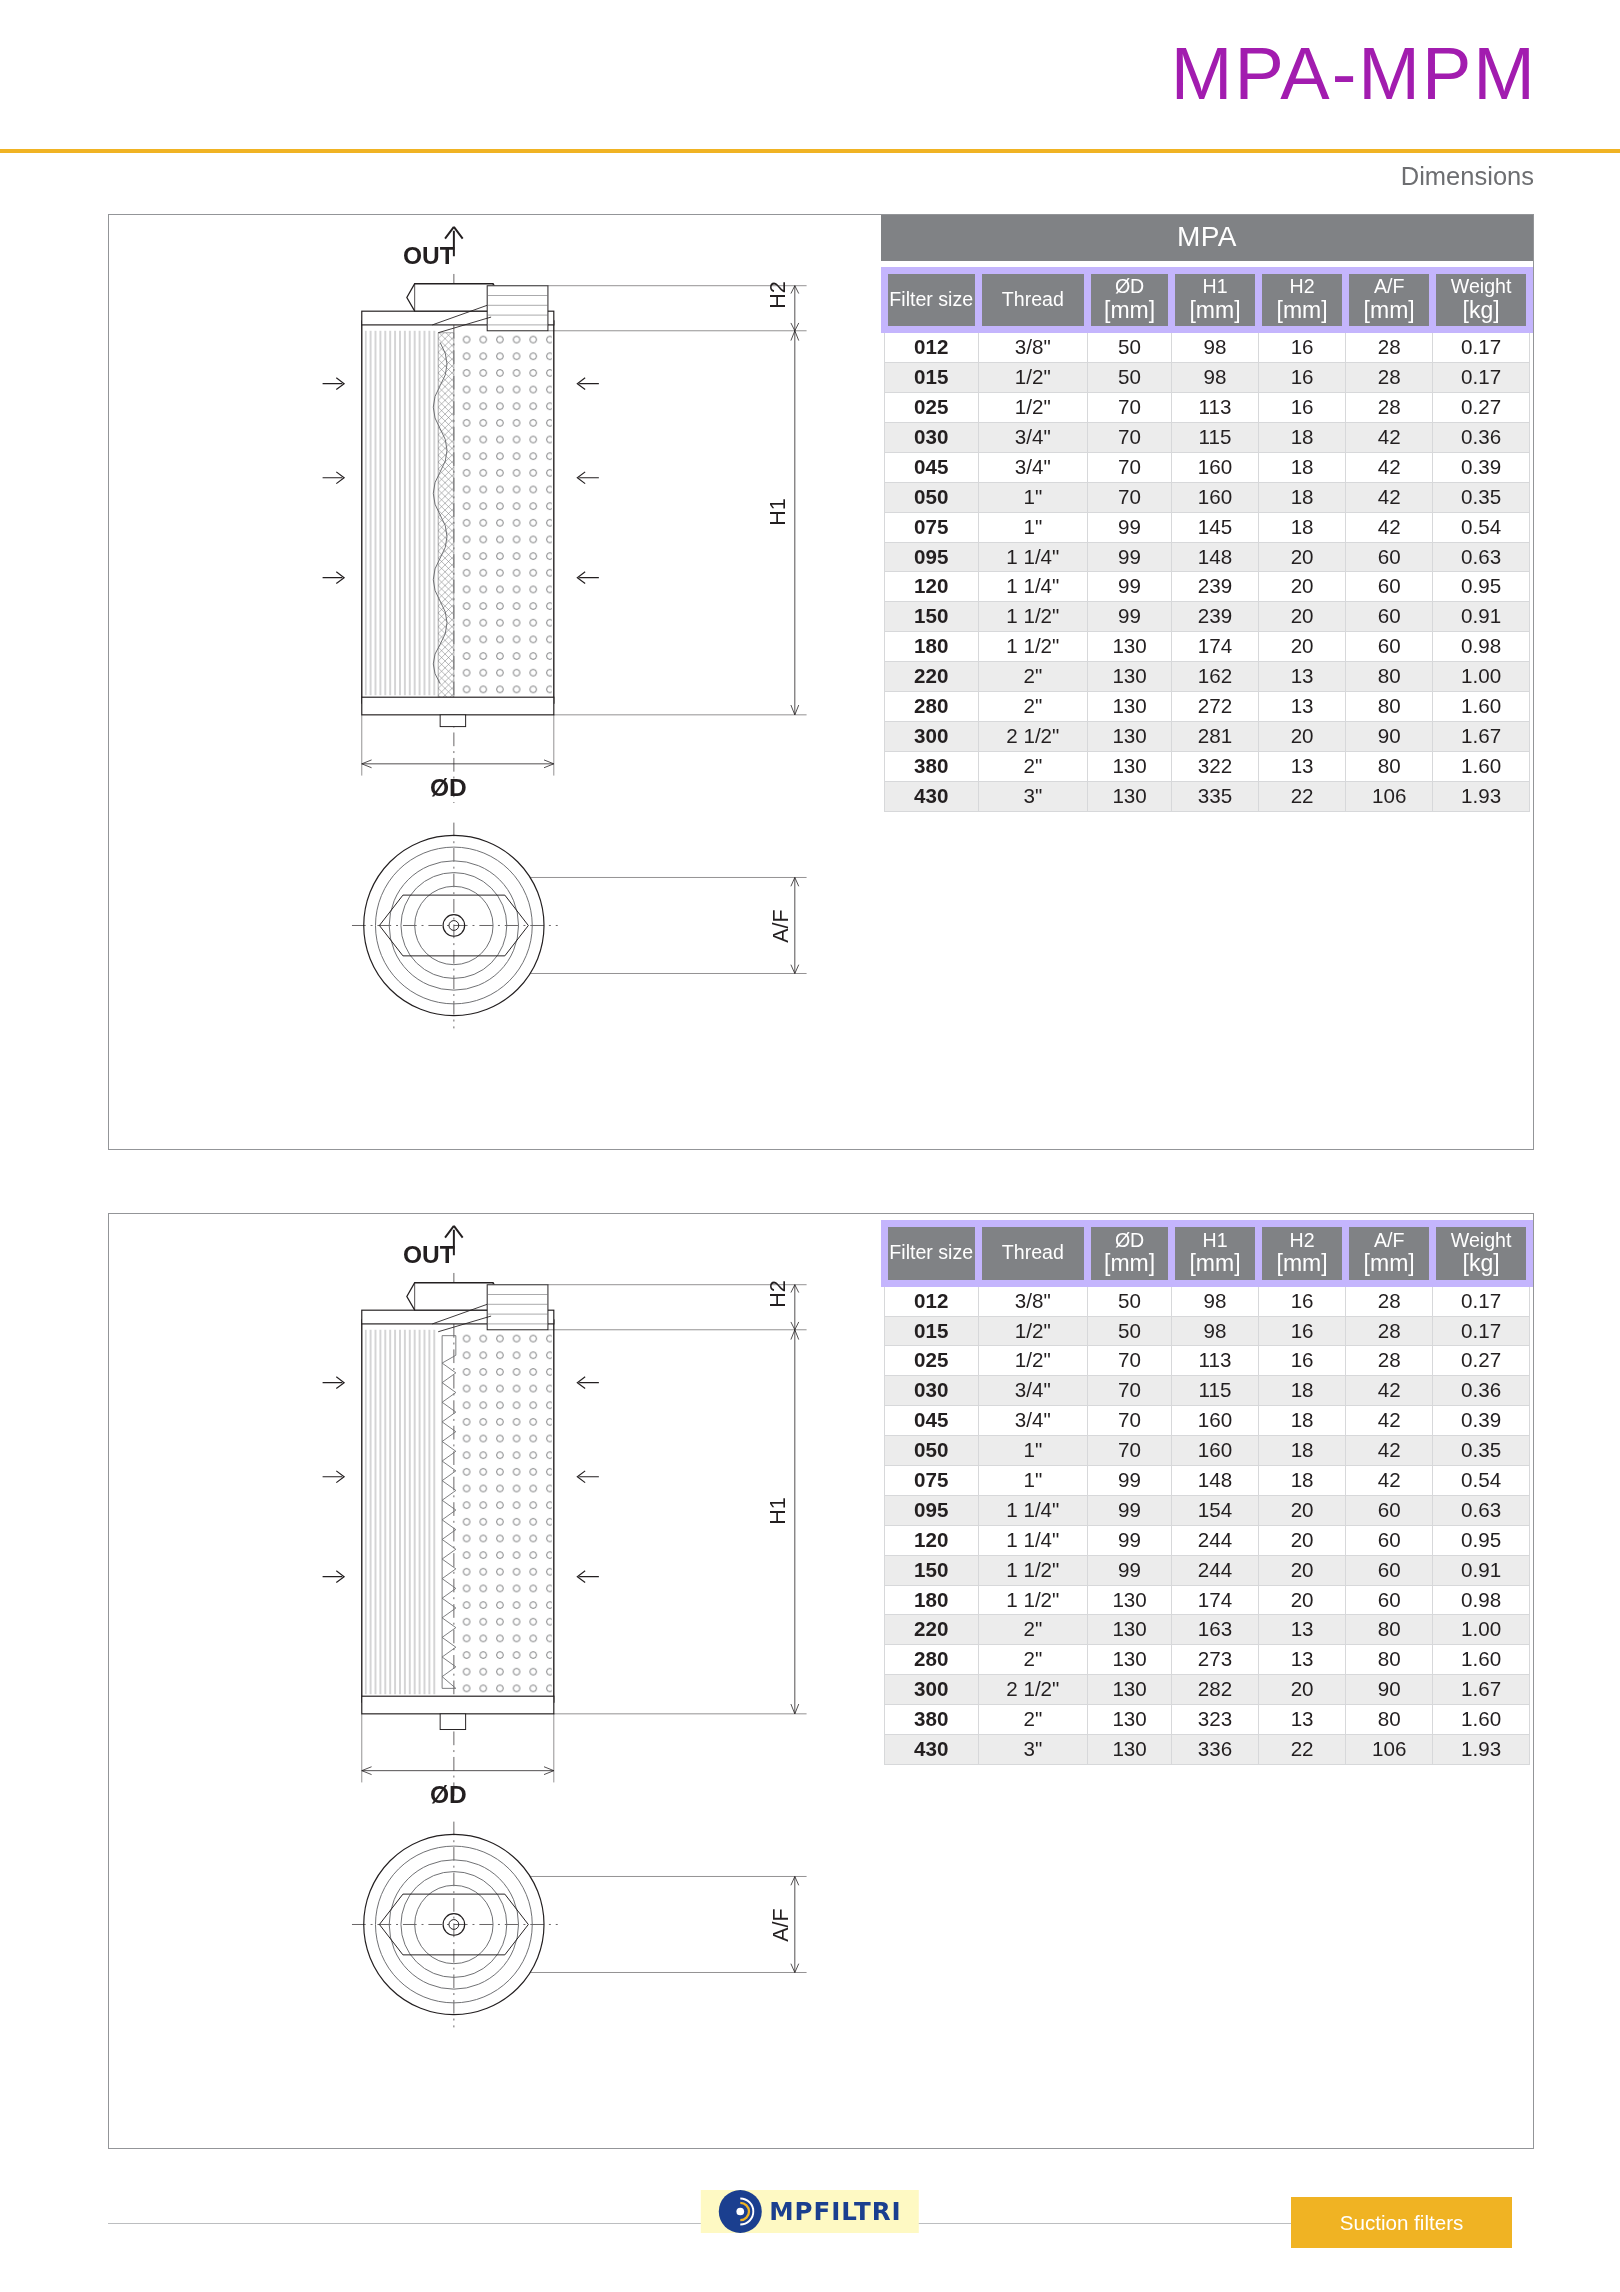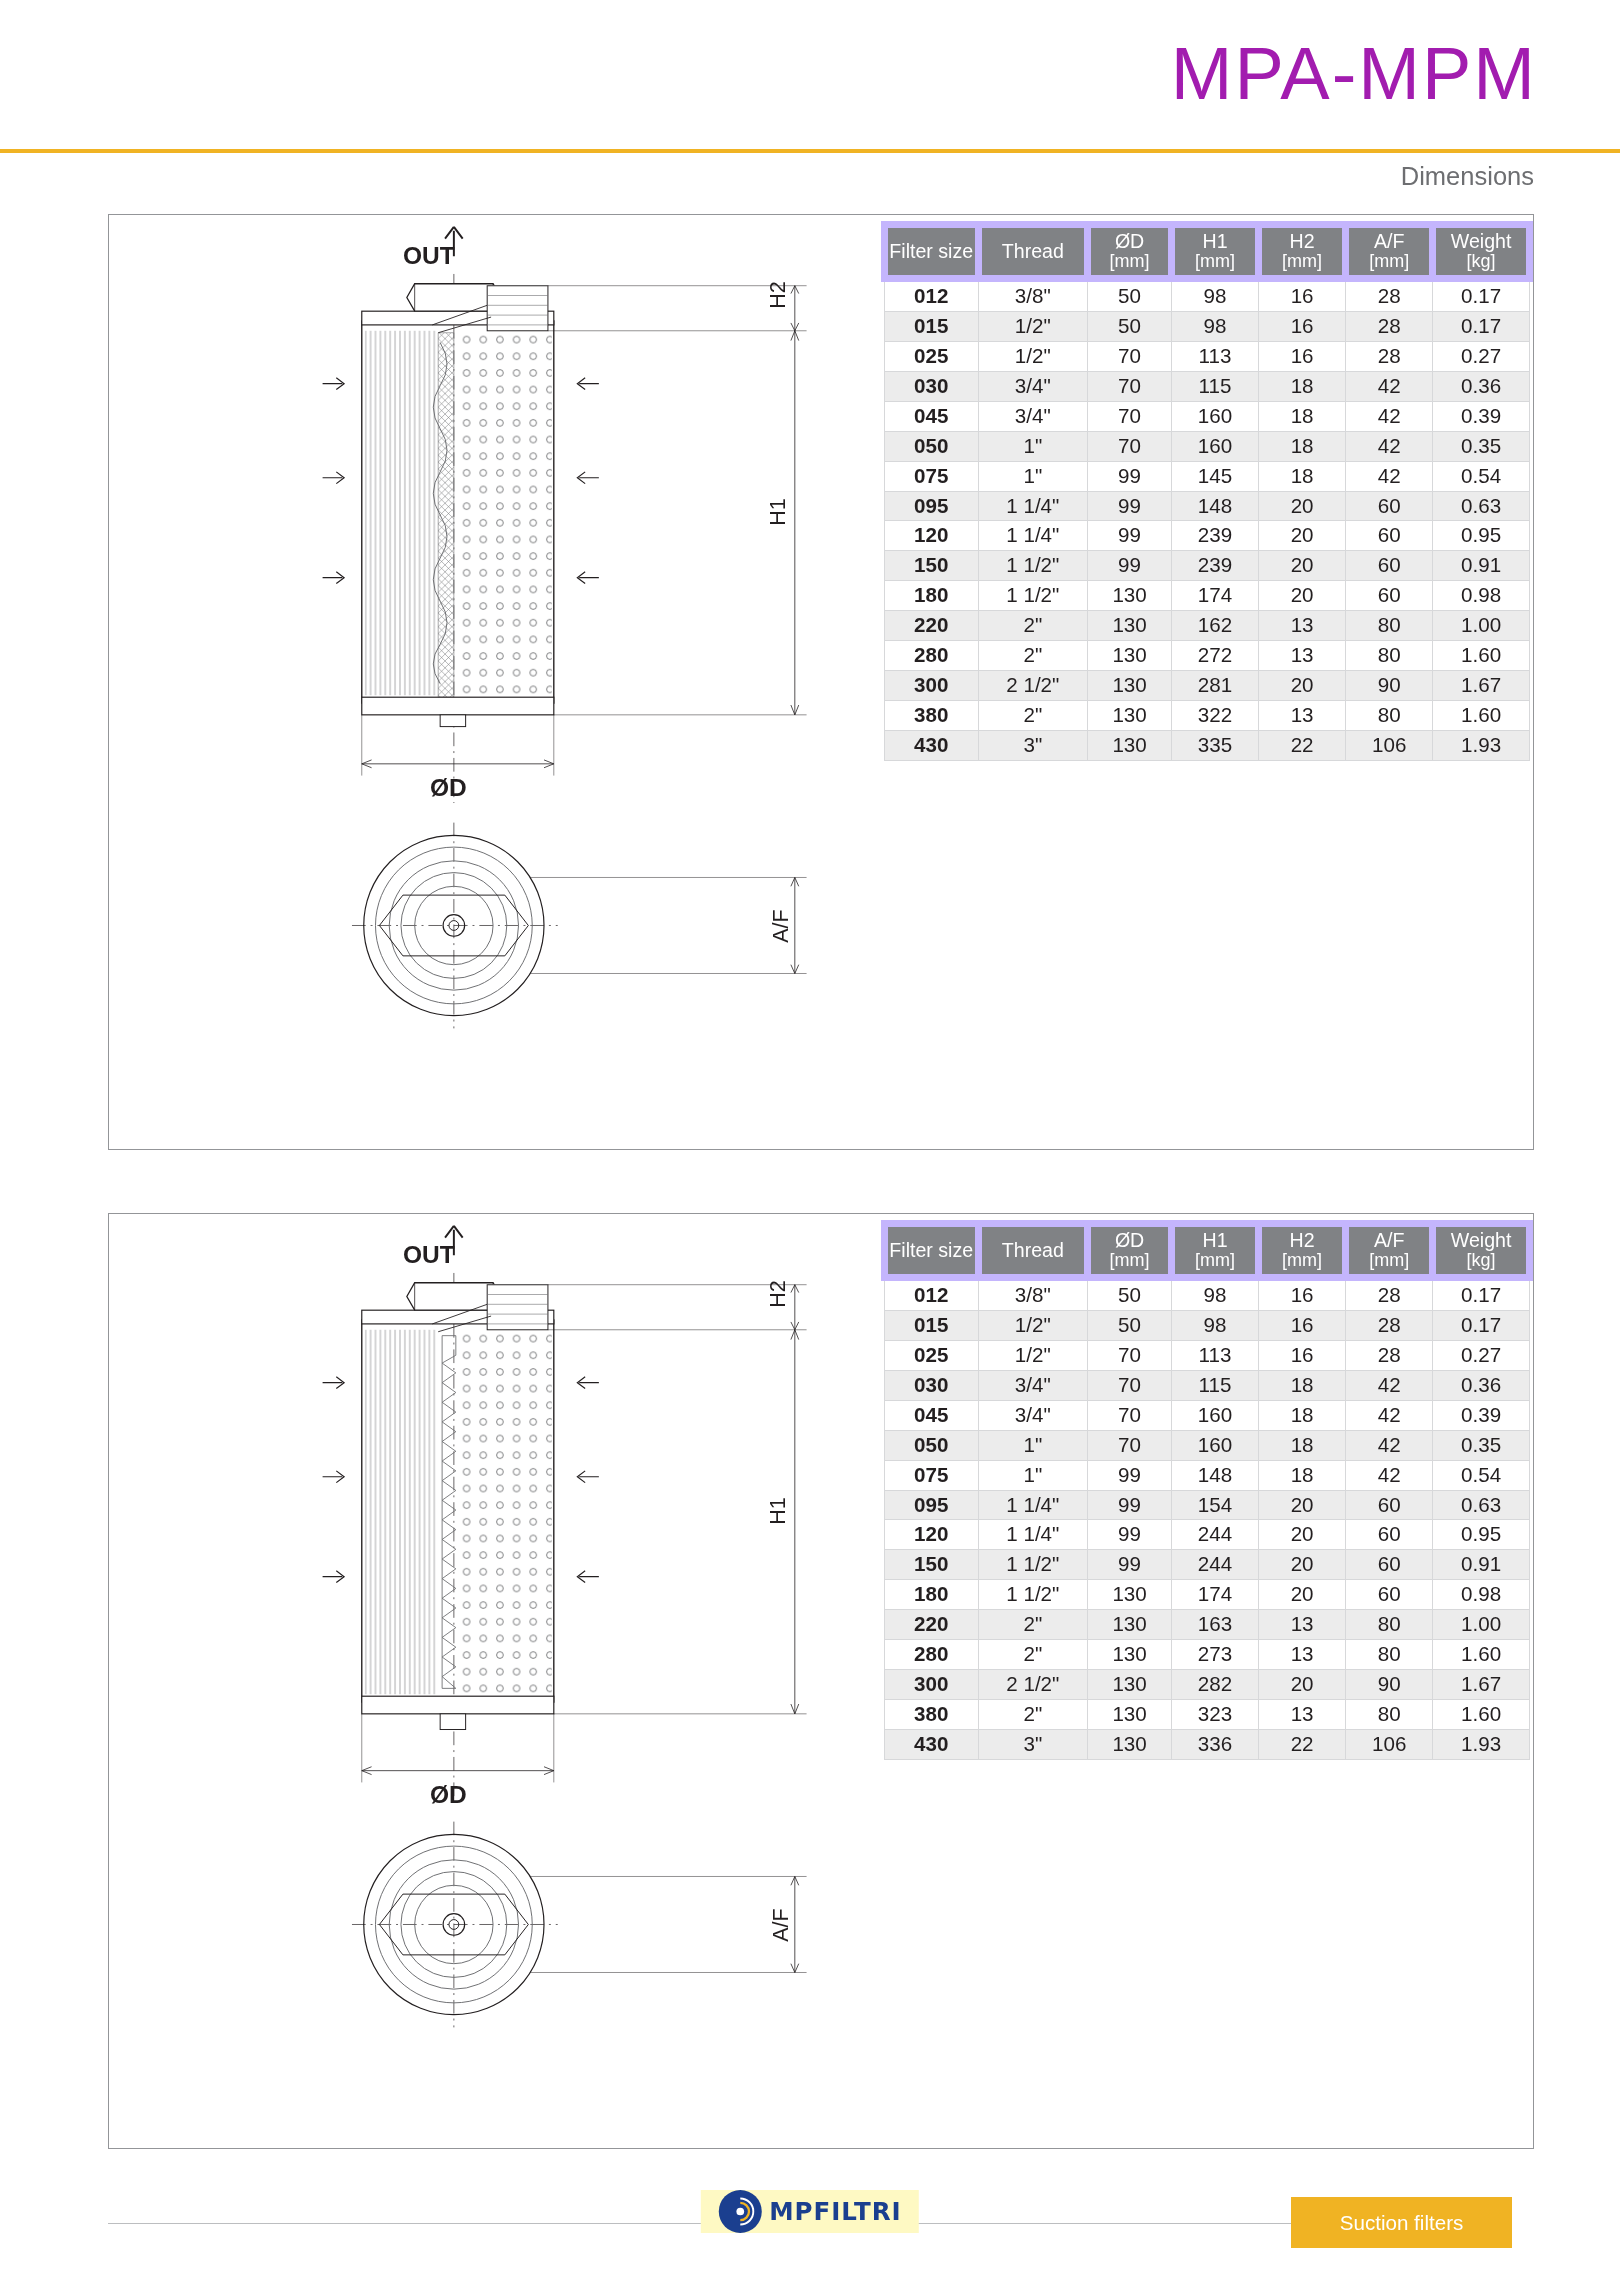--- a/index.html
+++ b/index.html
@@ -114,21 +114,21 @@
     background: #808285;
     color: #ffffff;
     font-size: 19.6px;
     font-weight: 400;
     padding: 2.9px 0 3.9px 0;
     border: 7px solid #c4b5fd;
     line-height: 1.08;
   }
   table.dims th .unit {
     display: block;
-    font-size: 18px;
+    font-size: 23px;
     font-weight: 400;
   }
   table.dims td {
     font-size: 20.6px;
     text-align: center;
     padding: 2px 0 2.9px 0;
     border: 1px solid #d7d8da;
     color: #231f20;
   }
   table.dims td.size {
@@ -310,20 +310,279 @@
       <line x1="700" y1="676" x2="700" y2="774" stroke="#231f20" stroke-width="0.8"></line>
       <path d="M700 676 l-4 9 M700 676 l4 9 M700 774 l-4 -9 M700 774 l4 -9" stroke="#231f20" stroke-width="0.8" fill="none"></path>
       <line x1="430" y1="676" x2="712" y2="676" stroke="#231f20" stroke-width="0.5"></line>
       <line x1="430" y1="774" x2="712" y2="774" stroke="#231f20" stroke-width="0.5"></line>
     </svg>
 
     <div class="lbl" style="left:294px; top:27.4px;">OUT</div>
     <div class="lbl lbl-small vert" style="left:655px; top:67px;">H2</div>
     <div class="lbl lbl-small vert" style="left:655px; top:284px;">H1</div>
     <div class="lbl" style="left:321px; top:559px;">ØD</div>
+    <div class="lbl lbl-small vert" style="left:655px; top:698px;">A/F</div>
+  </div>
+
+  <div class="table-wrap">
+    <div class="tbl-title">MPA</div>
+    <table class="dims">
+      <colgroup>
+        <col class="c0">
+          <col class="c1">
+          <col class="c2">
+          <col class="c3">
+          <col class="c4">
+          <col class="c5">
+          <col class="c6">
+      </colgroup>
+      <thead>
+        <tr>
+          <th><span>Filter size</span></th>
+          <th><span>Thread</span></th>
+          <th><span>ØD</span><span class="unit">[mm]</span></th>
+          <th><span>H1</span><span class="unit">[mm]</span></th>
+          <th><span>H2</span><span class="unit">[mm]</span></th>
+          <th><span>A/F</span><span class="unit">[mm]</span></th>
+          <th><span>Weight</span><span class="unit">[kg]</span></th>
+        </tr>
+      </thead>
+      <tbody>
+          <tr class="odd">
+            <td class="size">012</td>
+            <td>3/8"</td>
+            <td>50</td>
+            <td>98</td>
+            <td>16</td>
+            <td>28</td>
+            <td>0.17</td>
+          </tr>
+          <tr class="even">
+            <td class="size">015</td>
+            <td>1/2"</td>
+            <td>50</td>
+            <td>98</td>
+            <td>16</td>
+            <td>28</td>
+            <td>0.17</td>
+          </tr>
+          <tr class="odd">
+            <td class="size">025</td>
+            <td>1/2"</td>
+            <td>70</td>
+            <td>113</td>
+            <td>16</td>
+            <td>28</td>
+            <td>0.27</td>
+          </tr>
+          <tr class="even">
+            <td class="size">030</td>
+            <td>3/4"</td>
+            <td>70</td>
+            <td>115</td>
+            <td>18</td>
+            <td>42</td>
+            <td>0.36</td>
+          </tr>
+          <tr class="odd">
+            <td class="size">045</td>
+            <td>3/4"</td>
+            <td>70</td>
+            <td>160</td>
+            <td>18</td>
+            <td>42</td>
+            <td>0.39</td>
+          </tr>
+          <tr class="even">
+            <td class="size">050</td>
+            <td>1"</td>
+            <td>70</td>
+            <td>160</td>
+            <td>18</td>
+            <td>42</td>
+            <td>0.35</td>
+          </tr>
+          <tr class="odd">
+            <td class="size">075</td>
+            <td>1"</td>
+            <td>99</td>
+            <td>145</td>
+            <td>18</td>
+            <td>42</td>
+            <td>0.54</td>
+          </tr>
+          <tr class="even">
+            <td class="size">095</td>
+            <td>1 1/4"</td>
+            <td>99</td>
+            <td>148</td>
+            <td>20</td>
+            <td>60</td>
+            <td>0.63</td>
+          </tr>
+          <tr class="odd">
+            <td class="size">120</td>
+            <td>1 1/4"</td>
+            <td>99</td>
+            <td>239</td>
+            <td>20</td>
+            <td>60</td>
+            <td>0.95</td>
+          </tr>
+          <tr class="even">
+            <td class="size">150</td>
+            <td>1 1/2"</td>
+            <td>99</td>
+            <td>239</td>
+            <td>20</td>
+            <td>60</td>
+            <td>0.91</td>
+          </tr>
+          <tr class="odd">
+            <td class="size">180</td>
+            <td>1 1/2"</td>
+            <td>130</td>
+            <td>174</td>
+            <td>20</td>
+            <td>60</td>
+            <td>0.98</td>
+          </tr>
+          <tr class="even">
+            <td class="size">220</td>
+            <td>2"</td>
+            <td>130</td>
+            <td>162</td>
+            <td>13</td>
+            <td>80</td>
+            <td>1.00</td>
+          </tr>
+          <tr class="odd">
+            <td class="size">280</td>
+            <td>2"</td>
+            <td>130</td>
+            <td>272</td>
+            <td>13</td>
+            <td>80</td>
+            <td>1.60</td>
+          </tr>
+          <tr class="even">
+            <td class="size">300</td>
+            <td>2 1/2"</td>
+            <td>130</td>
+            <td>281</td>
+            <td>20</td>
+            <td>90</td>
+            <td>1.67</td>
+          </tr>
+          <tr class="odd">
+            <td class="size">380</td>
+            <td>2"</td>
+            <td>130</td>
+            <td>322</td>
+            <td>13</td>
+            <td>80</td>
+            <td>1.60</td>
+          </tr>
+          <tr class="even">
+            <td class="size">430</td>
+            <td>3"</td>
+            <td>130</td>
+            <td>335</td>
+            <td>22</td>
+            <td>106</td>
+            <td>1.93</td>
+          </tr>
+        </tbody>
+    </table>
+  </div>
+</div>
+
+<div class="panel" id="panel-mpm">
+
+  <div class="drawing">
+    <svg class="tech" viewBox="0 0 790 955" xmlns="http://www.w3.org/2000/svg">
+      <defs>
+        <pattern id="vlines-m" width="5" height="5" patternUnits="userSpaceOnUse">
+          <path d="M2 0 L2 5" stroke="#6d6e71" stroke-width="0.6"></path>
+        </pattern>
+        <pattern id="dots-m" width="17" height="17" patternUnits="userSpaceOnUse">
+          <circle cx="8" cy="8" r="3.4" fill="none" stroke="#6d6e71" stroke-width="0.9"></circle>
+        </pattern>
+      </defs>
+
+      <line x1="352" y1="60" x2="352" y2="600" stroke="#231f20" stroke-width="0.7" stroke-dasharray="14,5,2,5"></line>
+
+      <rect x="258" y="108" width="196" height="390" fill="none" stroke="#231f20" stroke-width="1.4"></rect>
+      <rect x="261" y="118" width="74" height="372" fill="url(#vlines-m)" stroke="none"></rect>
+      <rect x="356" y="118" width="96" height="372" fill="url(#dots-m)" stroke="none"></rect>
+
+      <path d="M340 124 l14 0 l0 20 l-14 8 l14 10 l-14 10 l14 10 l-14 10 l14 10 l-14 10 l14 10 l-14 10 l14 10 l-14 10
+               l14 10 l-14 10 l14 10 l-14 10 l14 10 l-14 10 l14 10 l-14 10 l14 10 l-14 10 l14 10 l-14 10 l14 10 l-14 10
+               l14 10 l-14 10 l14 10 l-14 10 l14 10 l-14 10 l14 10 l-14 10 l14 12 l-14 0 Z" fill="none" stroke="#6d6e71" stroke-width="0.9"></path>
+
+      <rect x="258" y="98" width="196" height="14" fill="#ffffff" stroke="#231f20" stroke-width="1.2"></rect>
+      <path d="M312 70 L392 70 L400 84 L392 98 L312 98 L304 84 Z" fill="#ffffff" stroke="#231f20" stroke-width="1.3"></path>
+      <line x1="312" y1="70" x2="312" y2="98" stroke="#231f20" stroke-width="0.8"></line>
+      <line x1="392" y1="70" x2="392" y2="98" stroke="#231f20" stroke-width="0.8"></line>
+      <rect x="386" y="72" width="62" height="46" fill="#ffffff" stroke="#231f20" stroke-width="1"></rect>
+      <path d="M386 72 L448 72 M386 82 L448 82 M386 92 L448 92 M386 102 L448 102 M386 112 L448 112" stroke="#6d6e71" stroke-width="0.6"></path>
+      <path d="M330 112 L386 92" stroke="#231f20" stroke-width="0.9"></path>
+      <path d="M336 120 L390 104" stroke="#231f20" stroke-width="0.9"></path>
+
+      <rect x="258" y="492" width="196" height="18" fill="#ffffff" stroke="#231f20" stroke-width="1.2"></rect>
+      <rect x="338" y="510" width="26" height="16" fill="#ffffff" stroke="#231f20" stroke-width="1"></rect>
+
+      <g stroke="#231f20" stroke-width="1.2" fill="none">
+        <path d="M218 172 h20 M232 166 l8 6 l-8 6"></path>
+        <path d="M218 268 h20 M232 262 l8 6 l-8 6"></path>
+        <path d="M218 370 h20 M232 364 l8 6 l-8 6"></path>
+      </g>
+      <g stroke="#231f20" stroke-width="1.2" fill="none">
+        <path d="M500 172 h-20 M486 166 l-8 6 l8 6"></path>
+        <path d="M500 268 h-20 M486 262 l-8 6 l8 6"></path>
+        <path d="M500 370 h-20 M486 364 l-8 6 l8 6"></path>
+      </g>
+
+      <path d="M352 42 l0 -26 M352 12 l-9 12 M352 12 l9 12" stroke="#231f20" stroke-width="2" fill="none"></path>
+
+      <line x1="700" y1="72" x2="700" y2="118" stroke="#231f20" stroke-width="0.8"></line>
+      <path d="M700 72 l-4 8 M700 72 l4 8 M700 118 l-4 -8 M700 118 l4 -8" stroke="#231f20" stroke-width="0.8" fill="none"></path>
+      <line x1="448" y1="72" x2="712" y2="72" stroke="#231f20" stroke-width="0.5"></line>
+      <line x1="448" y1="118" x2="712" y2="118" stroke="#231f20" stroke-width="0.5"></line>
+
+      <line x1="700" y1="118" x2="700" y2="510" stroke="#231f20" stroke-width="0.8"></line>
+      <path d="M700 118 l-4 10 M700 118 l4 10 M700 510 l-4 -10 M700 510 l4 -10" stroke="#231f20" stroke-width="0.8" fill="none"></path>
+      <line x1="454" y1="510" x2="712" y2="510" stroke="#231f20" stroke-width="0.5"></line>
+
+      <line x1="258" y1="568" x2="454" y2="568" stroke="#231f20" stroke-width="0.8"></line>
+      <path d="M258 568 l10 -4 M258 568 l10 4 M454 568 l-10 -4 M454 568 l-10 4" stroke="#231f20" stroke-width="0.8" fill="none"></path>
+      <line x1="258" y1="510" x2="258" y2="580" stroke="#231f20" stroke-width="0.5"></line>
+      <line x1="454" y1="510" x2="454" y2="580" stroke="#231f20" stroke-width="0.5"></line>
+
+      <line x1="352" y1="620" x2="352" y2="830" stroke="#231f20" stroke-width="0.7" stroke-dasharray="14,5,2,5"></line>
+      <line x1="248" y1="725" x2="458" y2="725" stroke="#231f20" stroke-width="0.7" stroke-dasharray="14,5,2,5"></line>
+      <circle cx="352" cy="725" r="92" fill="none" stroke="#231f20" stroke-width="1.2"></circle>
+      <circle cx="352" cy="725" r="80" fill="none" stroke="#6d6e71" stroke-width="1"></circle>
+      <circle cx="352" cy="725" r="66" fill="none" stroke="#6d6e71" stroke-width="1"></circle>
+      <circle cx="352" cy="725" r="54" fill="none" stroke="#6d6e71" stroke-width="1"></circle>
+      <circle cx="352" cy="725" r="40" fill="none" stroke="#6d6e71" stroke-width="1"></circle>
+      <circle cx="352" cy="725" r="11" fill="none" stroke="#231f20" stroke-width="1.2"></circle>
+      <circle cx="352" cy="725" r="5" fill="none" stroke="#231f20" stroke-width="1"></circle>
+      <path d="M300 694 L404 694 L428 725 L404 756 L300 756 L276 725 Z" fill="none" stroke="#231f20" stroke-width="1"></path>
+
+      <line x1="700" y1="676" x2="700" y2="774" stroke="#231f20" stroke-width="0.8"></line>
+      <path d="M700 676 l-4 9 M700 676 l4 9 M700 774 l-4 -9 M700 774 l4 -9" stroke="#231f20" stroke-width="0.8" fill="none"></path>
+      <line x1="430" y1="676" x2="712" y2="676" stroke="#231f20" stroke-width="0.5"></line>
+      <line x1="430" y1="774" x2="712" y2="774" stroke="#231f20" stroke-width="0.5"></line>
+    </svg>
+
+    <div class="lbl" style="left:294px; top:27.4px;">OUT</div>
+    <div class="lbl lbl-small vert" style="left:655px; top:67px;">H2</div>
+    <div class="lbl lbl-small vert" style="left:655px; top:284px;">H1</div>
+    <div class="lbl" style="left:321px; top:567px;">ØD</div>
     <div class="lbl lbl-small vert" style="left:655px; top:698px;">A/F</div>
   </div>
 
   <div class="table-wrap">
     <table class="dims">
       <colgroup>
         <col class="c0">
           <col class="c1">
           <col class="c2">
           <col class="c3">
@@ -394,278 +653,20 @@
             <td>70</td>
             <td>160</td>
             <td>18</td>
             <td>42</td>
             <td>0.35</td>
           </tr>
           <tr class="odd">
             <td class="size">075</td>
             <td>1"</td>
             <td>99</td>
-            <td>145</td>
-            <td>18</td>
-            <td>42</td>
-            <td>0.54</td>
-          </tr>
-          <tr class="even">
-            <td class="size">095</td>
-            <td>1 1/4"</td>
-            <td>99</td>
-            <td>148</td>
-            <td>20</td>
-            <td>60</td>
-            <td>0.63</td>
-          </tr>
-          <tr class="odd">
-            <td class="size">120</td>
-            <td>1 1/4"</td>
-            <td>99</td>
-            <td>239</td>
-            <td>20</td>
-            <td>60</td>
-            <td>0.95</td>
-          </tr>
-          <tr class="even">
-            <td class="size">150</td>
-            <td>1 1/2"</td>
-            <td>99</td>
-            <td>239</td>
-            <td>20</td>
-            <td>60</td>
-            <td>0.91</td>
-          </tr>
-          <tr class="odd">
-            <td class="size">180</td>
-            <td>1 1/2"</td>
-            <td>130</td>
-            <td>174</td>
-            <td>20</td>
-            <td>60</td>
-            <td>0.98</td>
-          </tr>
-          <tr class="even">
-            <td class="size">220</td>
-            <td>2"</td>
-            <td>130</td>
-            <td>162</td>
-            <td>13</td>
-            <td>80</td>
-            <td>1.00</td>
-          </tr>
-          <tr class="odd">
-            <td class="size">280</td>
-            <td>2"</td>
-            <td>130</td>
-            <td>272</td>
-            <td>13</td>
-            <td>80</td>
-            <td>1.60</td>
-          </tr>
-          <tr class="even">
-            <td class="size">300</td>
-            <td>2 1/2"</td>
-            <td>130</td>
-            <td>281</td>
-            <td>20</td>
-            <td>90</td>
-            <td>1.67</td>
-          </tr>
-          <tr class="odd">
-            <td class="size">380</td>
-            <td>2"</td>
-            <td>130</td>
-            <td>322</td>
-            <td>13</td>
-            <td>80</td>
-            <td>1.60</td>
-          </tr>
-          <tr class="even">
-            <td class="size">430</td>
-            <td>3"</td>
-            <td>130</td>
-            <td>335</td>
-            <td>22</td>
-            <td>106</td>
-            <td>1.93</td>
-          </tr>
-        </tbody>
-    </table>
-  </div>
-</div>
-
-<div class="panel" id="panel-mpm">
-
-  <div class="drawing">
-    <svg class="tech" viewBox="0 0 790 955" xmlns="http://www.w3.org/2000/svg">
-      <defs>
-        <pattern id="vlines-m" width="5" height="5" patternUnits="userSpaceOnUse">
-          <path d="M2 0 L2 5" stroke="#6d6e71" stroke-width="0.6"></path>
-        </pattern>
-        <pattern id="dots-m" width="17" height="17" patternUnits="userSpaceOnUse">
-          <circle cx="8" cy="8" r="3.4" fill="none" stroke="#6d6e71" stroke-width="0.9"></circle>
-        </pattern>
-      </defs>
-
-      <line x1="352" y1="60" x2="352" y2="600" stroke="#231f20" stroke-width="0.7" stroke-dasharray="14,5,2,5"></line>
-
-      <rect x="258" y="108" width="196" height="390" fill="none" stroke="#231f20" stroke-width="1.4"></rect>
-      <rect x="261" y="118" width="74" height="372" fill="url(#vlines-m)" stroke="none"></rect>
-      <rect x="356" y="118" width="96" height="372" fill="url(#dots-m)" stroke="none"></rect>
-
-      <path d="M340 124 l14 0 l0 20 l-14 8 l14 10 l-14 10 l14 10 l-14 10 l14 10 l-14 10 l14 10 l-14 10 l14 10 l-14 10
-               l14 10 l-14 10 l14 10 l-14 10 l14 10 l-14 10 l14 10 l-14 10 l14 10 l-14 10 l14 10 l-14 10 l14 10 l-14 10
-               l14 10 l-14 10 l14 10 l-14 10 l14 10 l-14 10 l14 10 l-14 10 l14 12 l-14 0 Z" fill="none" stroke="#6d6e71" stroke-width="0.9"></path>
-
-      <rect x="258" y="98" width="196" height="14" fill="#ffffff" stroke="#231f20" stroke-width="1.2"></rect>
-      <path d="M312 70 L392 70 L400 84 L392 98 L312 98 L304 84 Z" fill="#ffffff" stroke="#231f20" stroke-width="1.3"></path>
-      <line x1="312" y1="70" x2="312" y2="98" stroke="#231f20" stroke-width="0.8"></line>
-      <line x1="392" y1="70" x2="392" y2="98" stroke="#231f20" stroke-width="0.8"></line>
-      <rect x="386" y="72" width="62" height="46" fill="#ffffff" stroke="#231f20" stroke-width="1"></rect>
-      <path d="M386 72 L448 72 M386 82 L448 82 M386 92 L448 92 M386 102 L448 102 M386 112 L448 112" stroke="#6d6e71" stroke-width="0.6"></path>
-      <path d="M330 112 L386 92" stroke="#231f20" stroke-width="0.9"></path>
-      <path d="M336 120 L390 104" stroke="#231f20" stroke-width="0.9"></path>
-
-      <rect x="258" y="492" width="196" height="18" fill="#ffffff" stroke="#231f20" stroke-width="1.2"></rect>
-      <rect x="338" y="510" width="26" height="16" fill="#ffffff" stroke="#231f20" stroke-width="1"></rect>
-
-      <g stroke="#231f20" stroke-width="1.2" fill="none">
-        <path d="M218 172 h20 M232 166 l8 6 l-8 6"></path>
-        <path d="M218 268 h20 M232 262 l8 6 l-8 6"></path>
-        <path d="M218 370 h20 M232 364 l8 6 l-8 6"></path>
-      </g>
-      <g stroke="#231f20" stroke-width="1.2" fill="none">
-        <path d="M500 172 h-20 M486 166 l-8 6 l8 6"></path>
-        <path d="M500 268 h-20 M486 262 l-8 6 l8 6"></path>
-        <path d="M500 370 h-20 M486 364 l-8 6 l8 6"></path>
-      </g>
-
-      <path d="M352 42 l0 -26 M352 12 l-9 12 M352 12 l9 12" stroke="#231f20" stroke-width="2" fill="none"></path>
-
-      <line x1="700" y1="72" x2="700" y2="118" stroke="#231f20" stroke-width="0.8"></line>
-      <path d="M700 72 l-4 8 M700 72 l4 8 M700 118 l-4 -8 M700 118 l4 -8" stroke="#231f20" stroke-width="0.8" fill="none"></path>
-      <line x1="448" y1="72" x2="712" y2="72" stroke="#231f20" stroke-width="0.5"></line>
-      <line x1="448" y1="118" x2="712" y2="118" stroke="#231f20" stroke-width="0.5"></line>
-
-      <line x1="700" y1="118" x2="700" y2="510" stroke="#231f20" stroke-width="0.8"></line>
-      <path d="M700 118 l-4 10 M700 118 l4 10 M700 510 l-4 -10 M700 510 l4 -10" stroke="#231f20" stroke-width="0.8" fill="none"></path>
-      <line x1="454" y1="510" x2="712" y2="510" stroke="#231f20" stroke-width="0.5"></line>
-
-      <line x1="258" y1="568" x2="454" y2="568" stroke="#231f20" stroke-width="0.8"></line>
-      <path d="M258 568 l10 -4 M258 568 l10 4 M454 568 l-10 -4 M454 568 l-10 4" stroke="#231f20" stroke-width="0.8" fill="none"></path>
-      <line x1="258" y1="510" x2="258" y2="580" stroke="#231f20" stroke-width="0.5"></line>
-      <line x1="454" y1="510" x2="454" y2="580" stroke="#231f20" stroke-width="0.5"></line>
-
-      <line x1="352" y1="620" x2="352" y2="830" stroke="#231f20" stroke-width="0.7" stroke-dasharray="14,5,2,5"></line>
-      <line x1="248" y1="725" x2="458" y2="725" stroke="#231f20" stroke-width="0.7" stroke-dasharray="14,5,2,5"></line>
-      <circle cx="352" cy="725" r="92" fill="none" stroke="#231f20" stroke-width="1.2"></circle>
-      <circle cx="352" cy="725" r="80" fill="none" stroke="#6d6e71" stroke-width="1"></circle>
-      <circle cx="352" cy="725" r="66" fill="none" stroke="#6d6e71" stroke-width="1"></circle>
-      <circle cx="352" cy="725" r="54" fill="none" stroke="#6d6e71" stroke-width="1"></circle>
-      <circle cx="352" cy="725" r="40" fill="none" stroke="#6d6e71" stroke-width="1"></circle>
-      <circle cx="352" cy="725" r="11" fill="none" stroke="#231f20" stroke-width="1.2"></circle>
-      <circle cx="352" cy="725" r="5" fill="none" stroke="#231f20" stroke-width="1"></circle>
-      <path d="M300 694 L404 694 L428 725 L404 756 L300 756 L276 725 Z" fill="none" stroke="#231f20" stroke-width="1"></path>
-
-      <line x1="700" y1="676" x2="700" y2="774" stroke="#231f20" stroke-width="0.8"></line>
-      <path d="M700 676 l-4 9 M700 676 l4 9 M700 774 l-4 -9 M700 774 l4 -9" stroke="#231f20" stroke-width="0.8" fill="none"></path>
-      <line x1="430" y1="676" x2="712" y2="676" stroke="#231f20" stroke-width="0.5"></line>
-      <line x1="430" y1="774" x2="712" y2="774" stroke="#231f20" stroke-width="0.5"></line>
-    </svg>
-
-    <div class="lbl" style="left:294px; top:27.4px;">OUT</div>
-    <div class="lbl lbl-small vert" style="left:655px; top:67px;">H2</div>
-    <div class="lbl lbl-small vert" style="left:655px; top:284px;">H1</div>
-    <div class="lbl" style="left:321px; top:567px;">ØD</div>
-    <div class="lbl lbl-small vert" style="left:655px; top:698px;">A/F</div>
-  </div>
-
-  <div class="table-wrap">
-    <table class="dims">
-      <colgroup>
-        <col class="c0">
-          <col class="c1">
-          <col class="c2">
-          <col class="c3">
-          <col class="c4">
-          <col class="c5">
-          <col class="c6">
-      </colgroup>
-      <thead>
-        <tr>
-          <th><span>Filter size</span></th>
-          <th><span>Thread</span></th>
-          <th><span>ØD</span><span class="unit">[mm]</span></th>
-          <th><span>H1</span><span class="unit">[mm]</span></th>
-          <th><span>H2</span><span class="unit">[mm]</span></th>
-          <th><span>A/F</span><span class="unit">[mm]</span></th>
-          <th><span>Weight</span><span class="unit">[kg]</span></th>
-        </tr>
-      </thead>
-      <tbody>
-          <tr class="odd">
-            <td class="size">012</td>
-            <td>3/8"</td>
-            <td>50</td>
-            <td>98</td>
-            <td>16</td>
-            <td>28</td>
-            <td>0.17</td>
-          </tr>
-          <tr class="even">
-            <td class="size">015</td>
-            <td>1/2"</td>
-            <td>50</td>
-            <td>98</td>
-            <td>16</td>
-            <td>28</td>
-            <td>0.17</td>
-          </tr>
-          <tr class="odd">
-            <td class="size">025</td>
-            <td>1/2"</td>
-            <td>70</td>
-            <td>113</td>
-            <td>16</td>
-            <td>28</td>
-            <td>0.27</td>
-          </tr>
-          <tr class="even">
-            <td class="size">030</td>
-            <td>3/4"</td>
-            <td>70</td>
-            <td>115</td>
-            <td>18</td>
-            <td>42</td>
-            <td>0.36</td>
-          </tr>
-          <tr class="odd">
-            <td class="size">045</td>
-            <td>3/4"</td>
-            <td>70</td>
-            <td>160</td>
-            <td>18</td>
-            <td>42</td>
-            <td>0.39</td>
-          </tr>
-          <tr class="even">
-            <td class="size">050</td>
-            <td>1"</td>
-            <td>70</td>
-            <td>160</td>
-            <td>18</td>
-            <td>42</td>
-            <td>0.35</td>
-          </tr>
-          <tr class="odd">
-            <td class="size">075</td>
-            <td>1"</td>
-            <td>99</td>
             <td>148</td>
             <td>18</td>
             <td>42</td>
             <td>0.54</td>
           </tr>
           <tr class="even">
             <td class="size">095</td>
             <td>1 1/4"</td>
             <td>99</td>
             <td>154</td>

